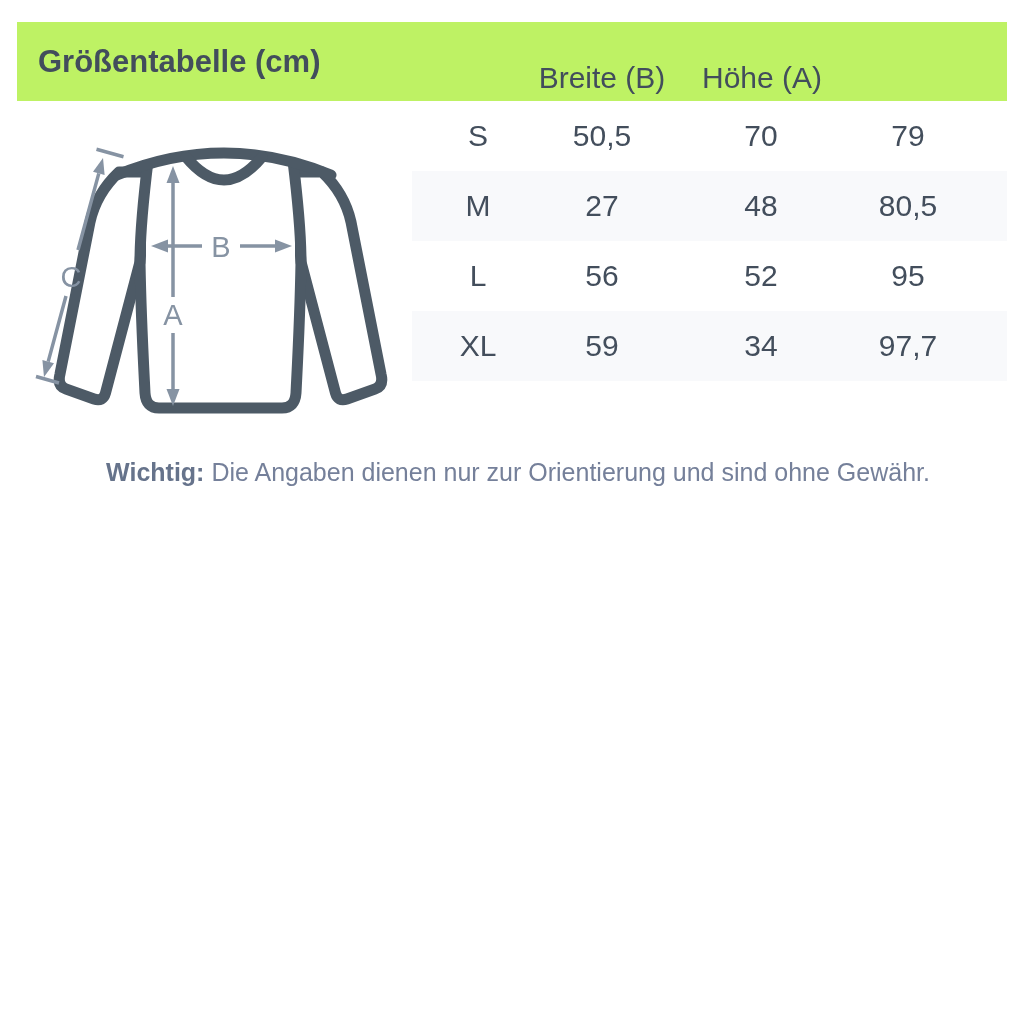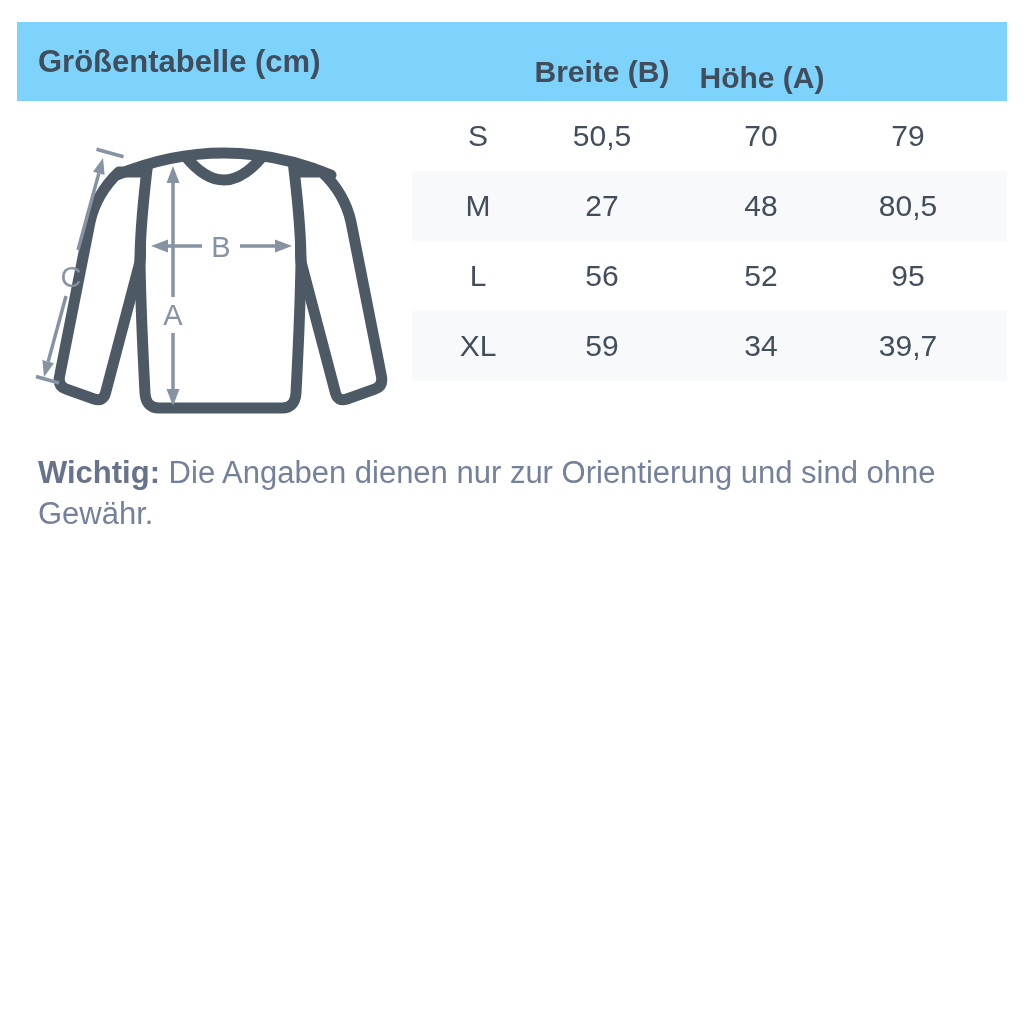--- a/index.html
+++ b/index.html
@@ -2,47 +2,47 @@
 <html><head>
 <meta charset="utf-8">
 <style>
   html,body{margin:0;padding:0;background:#ffffff;}
   .page{
     position:relative;width:1024px;height:1024px;background:#ffffff;overflow:hidden;
     font-family:"Liberation Sans", sans-serif;
   }
   .header-bar{
     position:absolute;left:17px;top:22px;width:990px;height:79px;
-    background:#7dd3fc;
+    background:#bef264;
   }
   .page-title{
     position:absolute;left:21px;top:0;height:79px;line-height:79px;
     font-size:31px;font-weight:bold;color:#424d5c;white-space:nowrap;
   }
   .col-head{
-    position:absolute;top:10px;height:71px;line-height:79px;transform:translateX(-50%);
-    font-size:30px;font-weight:bold;color:#424d5c;white-space:nowrap;
+    position:absolute;top:16px;height:71px;line-height:79px;transform:translateX(-50%);
+    font-size:30px;font-weight:normal;color:#424d5c;white-space:nowrap;
   }
   .col-head.c1{left:585px;}
-  .col-head.c2{left:745px;margin-top:6px;}
+  .col-head.c2{left:745px;}
   .col-head.c3{left:890px;}
   .size-table{
     position:absolute;left:412px;top:101px;width:595px;
   }
   .t-row{
     display:grid;grid-template-columns:132px 116px 202px 92px;
     height:70px;align-items:center;justify-items:center;
     font-size:30px;color:#434e5c;
   }
   .t-row.striped{background:#f8f9fb;}
   .cell{white-space:nowrap;}
   .sweater-svg{position:absolute;left:0;top:0;}
   .note{
     position:absolute;left:38px;top:452px;width:960px;
-    font-size:31px;line-height:41px;color:#75809a;
+    font-size:25px;line-height:41px;color:#75809a;text-align:center;
   }
   .note .bold{font-weight:bold;color:#66738b;}
   .sw-outline{fill:none;stroke:#4d5a66;stroke-width:11;stroke-linejoin:round;}
   .sw-fill{fill:#ffffff;stroke:#4d5a66;stroke-width:11;stroke-linejoin:round;}
   .arrow-line{fill:none;stroke:#8693a3;stroke-width:3.5;}
   .arrow-head{fill:#8693a3;stroke:none;}
   .arrow-label{fill:#8693a3;font-family:"Liberation Sans",sans-serif;font-size:29px;font-weight:400;}
 </style>
 </head>
 <body>
@@ -71,21 +71,21 @@
     <div class="t-row">
       <div class="cell">L</div>
       <div class="cell">56</div>
       <div class="cell">52</div>
       <div class="cell">95</div>
     </div>
     <div class="t-row striped">
       <div class="cell">XL</div>
       <div class="cell">59</div>
       <div class="cell">34</div>
-      <div class="cell">39,7</div>
+      <div class="cell">97,7</div>
     </div>
   </div>
 
   <svg class="sweater-svg" style="left:25px;top:135px;" width="380" height="300" viewBox="25 135 380 300" xmlns="http://www.w3.org/2000/svg">
 
     <path class="sw-fill" d="M 119,172 C 102,188 94,204 90,222 L 60,374 Q 57,386 66,389 L 94,399 Q 103,402 105.5,393 L 140,262 L 147,172 Z"></path>
 
     <path class="sw-fill" d="M 322,172 C 339,188 347,204 351,222 L 381,374 Q 384,386 375,389 L 347,399 Q 338,402 335.5,393 L 301,262 L 294,172 Z"></path>
 
     <path fill="#ffffff" d="M 146,160 L 295,160 L 295,398 Q 295,408 285,408 L 156,408 Q 146,408 146,398 Z"></path>

